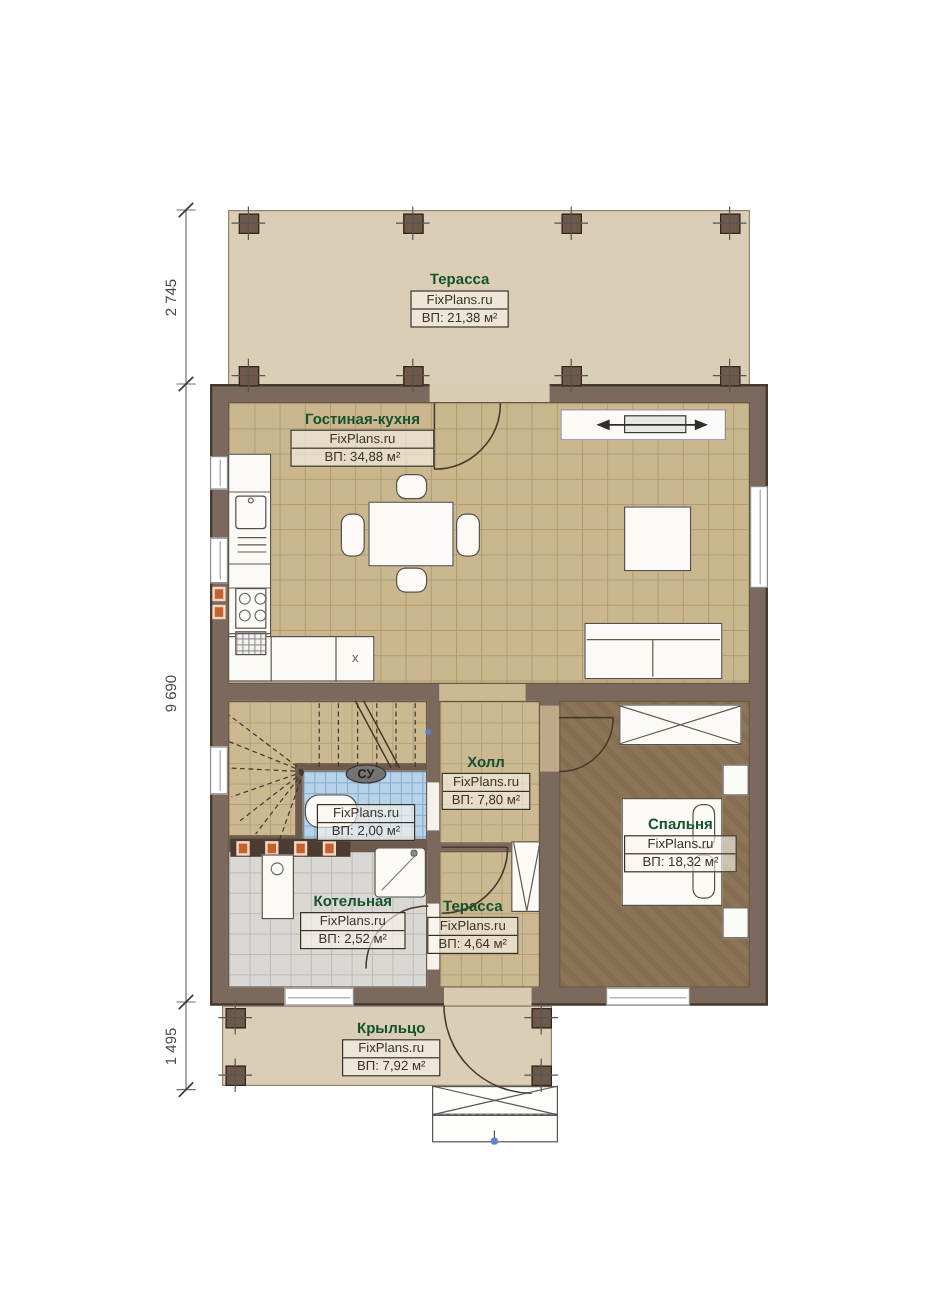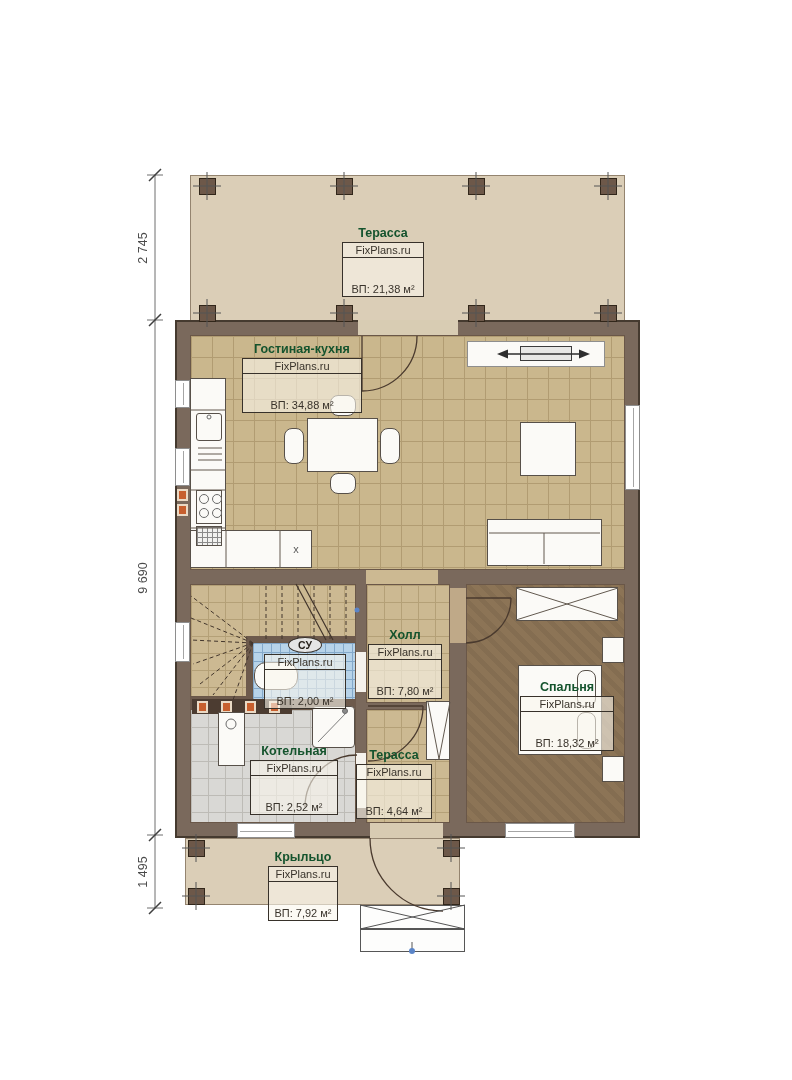--- a/index.html
+++ b/index.html
@@ -43,25 +43,25 @@
   .soft { border-radius:8px; }
   .mini-grid { background-image:linear-gradient(#8a8a8a 1px,transparent 1px),linear-gradient(90deg,#8a8a8a 1px,transparent 1px); background-size:5px 5px; background-color:#f2f2f0; }
   .steps { position:absolute; background:#fdfdfc; border:1px solid #565656; }
 
   .vent { position:absolute; width:11px; height:12px; background:#c75f2e; border:2px solid #ead9c4; }
   .vent-band { position:absolute; background:#4c3c31; }
 
   
   .room-label { position:absolute; display:flex; flex-direction:column; align-items:center; z-index:30; }
   .room-name { font-size:12.5px; font-weight:bold; color:#14532d; white-space:nowrap; margin-bottom:2px; }
-  .room-name-oval { font-size:10.5px; font-weight:bold; color:#241f19; background:#e5e5e5; border:1.5px solid #37312a;
-    border-radius:50%; padding:1px 9px; margin-bottom:1px; }
+  .room-name-oval { font-size:10.5px; font-weight:bold; color:#241f19; background:#737373; border:1.5px solid #37312a;
+    border-radius:50%; padding:1px 9px; margin-bottom:17px; }
   .label-box { width:100%; border:1.4px solid #37312a; background:rgba(250,246,237,.6); text-align:center; }
   .label-brand { font-size:11px; color:#39332b; padding:1px 4px; border-bottom:1.4px solid #37312a; white-space:nowrap; }
-  .label-area { font-size:11px; color:#39332b; padding:1px 4px; white-space:nowrap;margin-top:24px; }
+  .label-area { font-size:11px; color:#39332b; padding:1px 4px; white-space:nowrap; }
 
   .dim-label { position:absolute; width:0; height:0; display:flex; align-items:center; justify-content:center;
     transform:rotate(-90deg); z-index:5; }
   .dim-label span { white-space:nowrap; font-size:12.5px; color:#4a4a4a; }
 
   .x-mark { position:absolute; display:flex; align-items:center; justify-content:center;
     font-size:11px; color:#5c5c5c; }
 
   svg.linework { position:absolute; left:0; top:0; z-index:20; pointer-events:none; }
 </style>
@@ -272,21 +272,21 @@
   </div>
 
   <div class="room-label" style="left:356px; top:748px; width:76px;">
     <div class="room-name">Терасса</div>
     <div class="label-box">
       <div class="label-brand">FixPlans.ru</div>
       <div class="label-area">ВП: 4,64 м²</div>
     </div>
   </div>
 
-  <div class="room-label" style="left:268px; top:850px; width:70px;">
+  <div class="room-label" style="left:285px; top:850px; width:82px;">
     <div class="room-name">Крыльцо</div>
     <div class="label-box">
       <div class="label-brand">FixPlans.ru</div>
       <div class="label-area">ВП: 7,92 м²</div>
     </div>
   </div>
 
 </div>
 
 </body></html>

